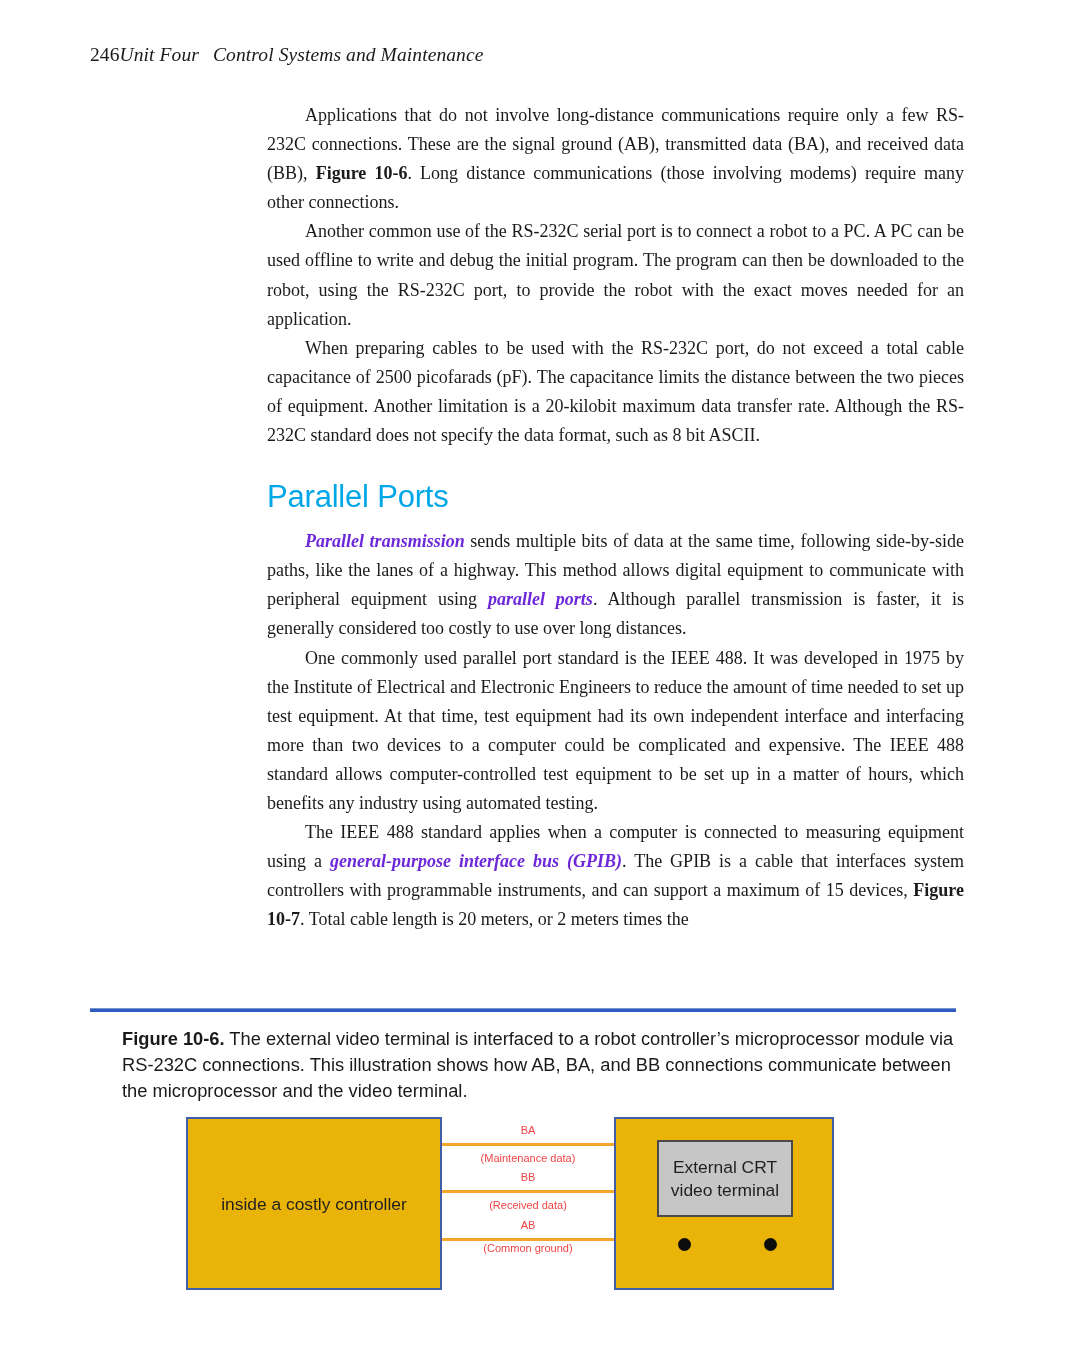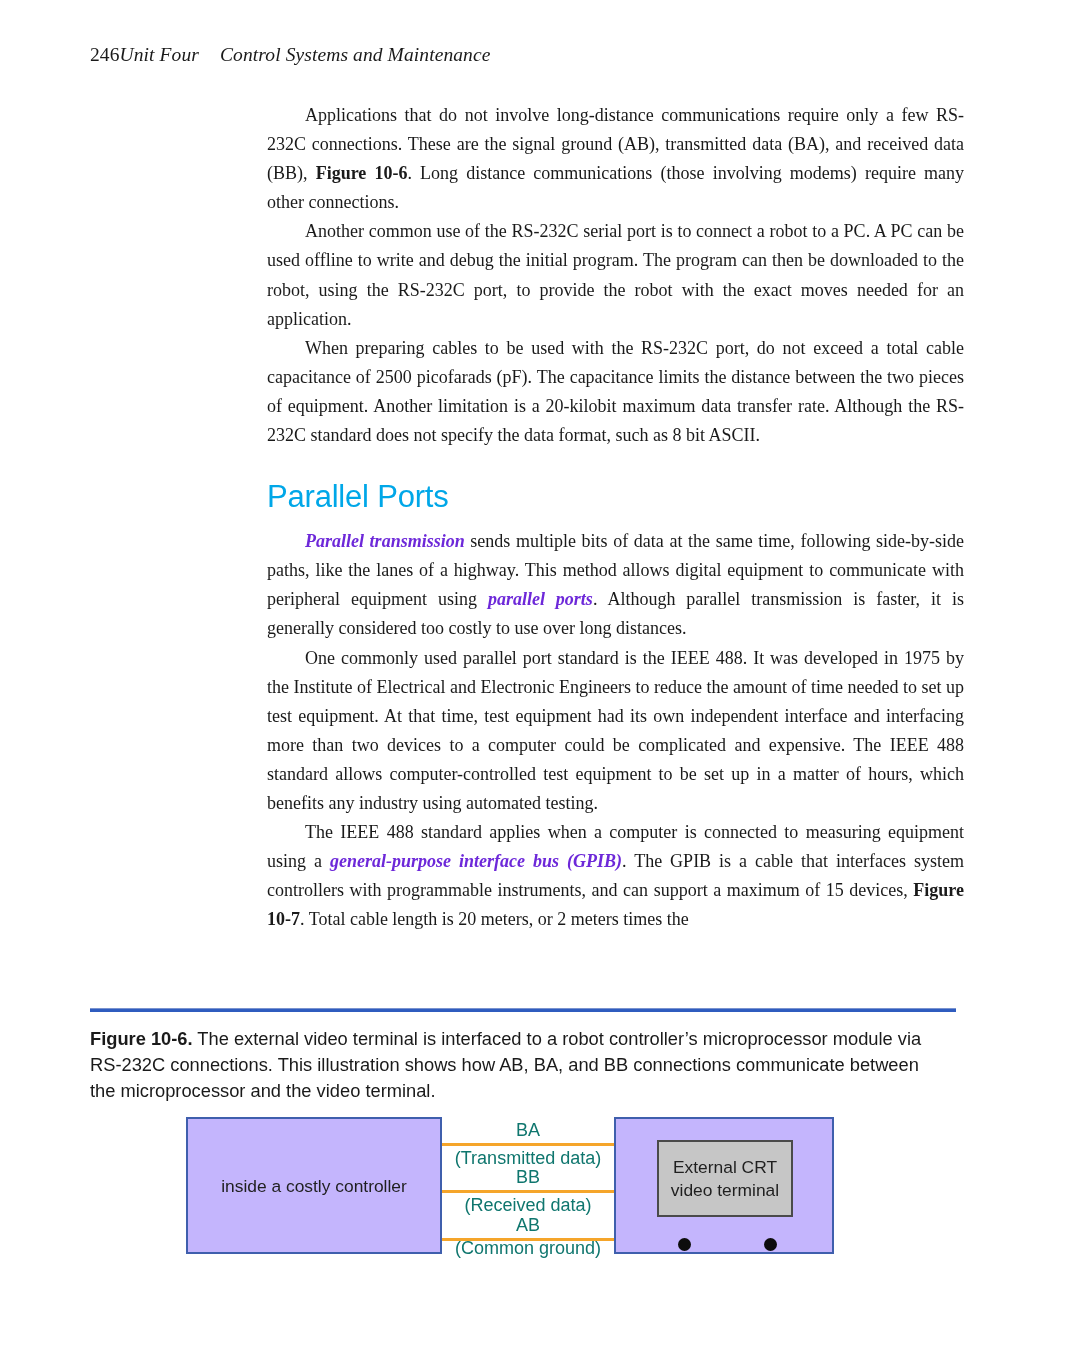--- a/index.html
+++ b/index.html
@@ -30,21 +30,21 @@
     font-style: italic;
     font-size: 19.5px;
     color: #1a1a1a;
     white-space: nowrap;
     letter-spacing: .1px;
   }
   .running-head .folio {
     font-style: normal;
   }
   .running-head .unit {
-    margin-right: 21px;
+    margin-right: 14px;
   }
 
   
   .column {
     position: absolute;
     left: 267px;
     top: 101px;
     width: 697px;
   }
 
@@ -96,37 +96,38 @@
     box-sizing: content-box;
   }
   .fig-caption {
     margin-top: 14px;
     width: 856px;
     font-family: "Liberation Sans", sans-serif;
     font-size: 18.3px;
     line-height: 25.8px;
     color: #1a1a1a;
     text-align: left;
+    margin-left: 32px;
   }
   .fig-caption .fig-num { font-weight: bold; }
 
   
   .diagram {
     position: absolute;
     left: 186px;
     top: 1117px;
     width: 648px;
     height: 171px;
   }
 
   .unit-box {
     position: absolute;
     top: 0;
-    height: 137px;
-    background: #c4b5fd;
+    height: 173px;
+    background: #eab308;
     border: 2px solid #3f5fad;
     box-sizing: border-box;
   }
   .unit-box.left  { left: 0;    width: 256px; }
   .unit-box.right { left: 428px; width: 220px; }
 
   .unit-label {
     position: absolute;
     left: 0; right: 0;
     top: 50%;
@@ -188,23 +189,23 @@
   .link-line.l1 { top: 26px; }
   .link-line.l2 { top: 73px; }
   .link-line.l3 { top: 121px; }
 
   .link-label {
     position: absolute;
     left: -6px;
     width: 184px;
     text-align: center;
     font-family: "Liberation Sans", sans-serif;
-    font-size: 18px;
+    font-size: 11px;
     line-height: 22px;
-    color: #0f766e;
+    color: #ef4444;
     white-space: nowrap;
   }
   .lbl-ba   { top: 2px; }
   .lbl-ba-s { top: 30px; }
   .lbl-bb   { top: 49px; }
   .lbl-bb-s { top: 77px; }
   .lbl-ab   { top: 97px; }
   .lbl-ab-s { top: 120px; }
 </style>
 </head>
@@ -247,21 +248,21 @@
 
     <div class="unit-box left">
       <div class="unit-label">
         <div>inside a costly controller</div>
       </div>
     </div>
 
     <div class="links">
       <div class="link-label lbl-ba">BA</div>
       <div class="link-line l1"></div>
-      <div class="link-label lbl-ba-s">(Transmitted data)</div>
+      <div class="link-label lbl-ba-s">(Maintenance data)</div>
 
       <div class="link-label lbl-bb">BB</div>
       <div class="link-line l2"></div>
       <div class="link-label lbl-bb-s">(Received data)</div>
 
       <div class="link-label lbl-ab">AB</div>
       <div class="link-line l3"></div>
       <div class="link-label lbl-ab-s">(Common ground)</div>
     </div>
 

